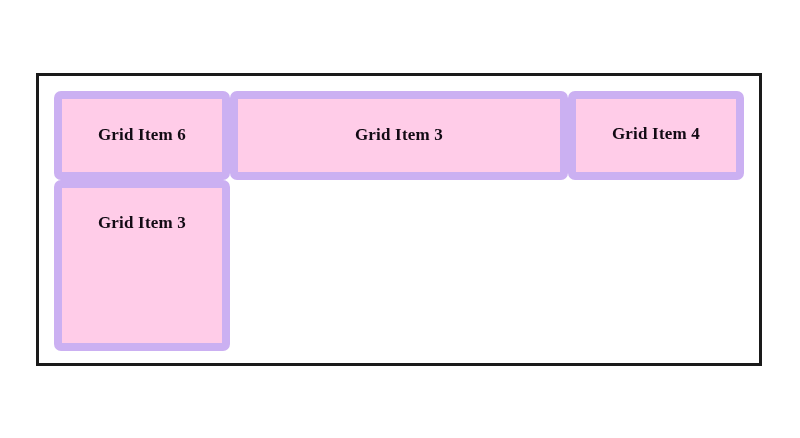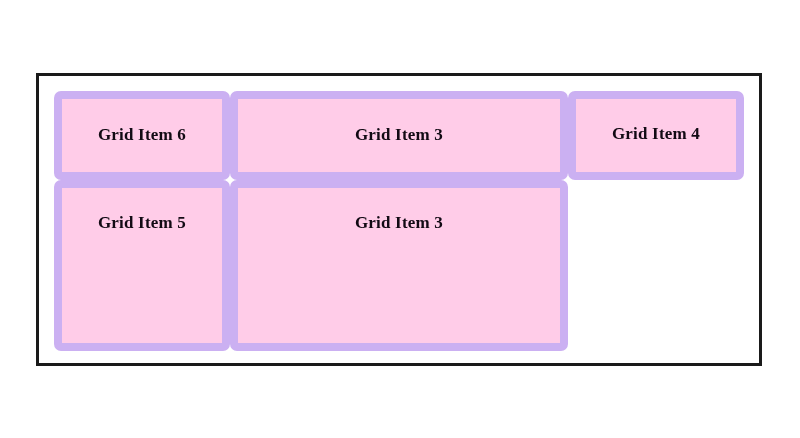--- a/index.html
+++ b/index.html
@@ -94,23 +94,20 @@
       </div>
 
       <div class="grid-item row-1">
         <span class="item-label">Grid Item 3</span>
       </div>
 
       <div class="grid-item row-2">
         <span class="item-label">Grid Item 4</span>
       </div>
 
-      <div class="grid-item row-2">
-        <span class="item-label">Grid Item 5</span>
-      </div>
 
       <div class="grid-item row-2">
         <span class="item-label">Grid Item 3</span>
       </div>
 
     </div>
   </div>
 
 </div>
 

